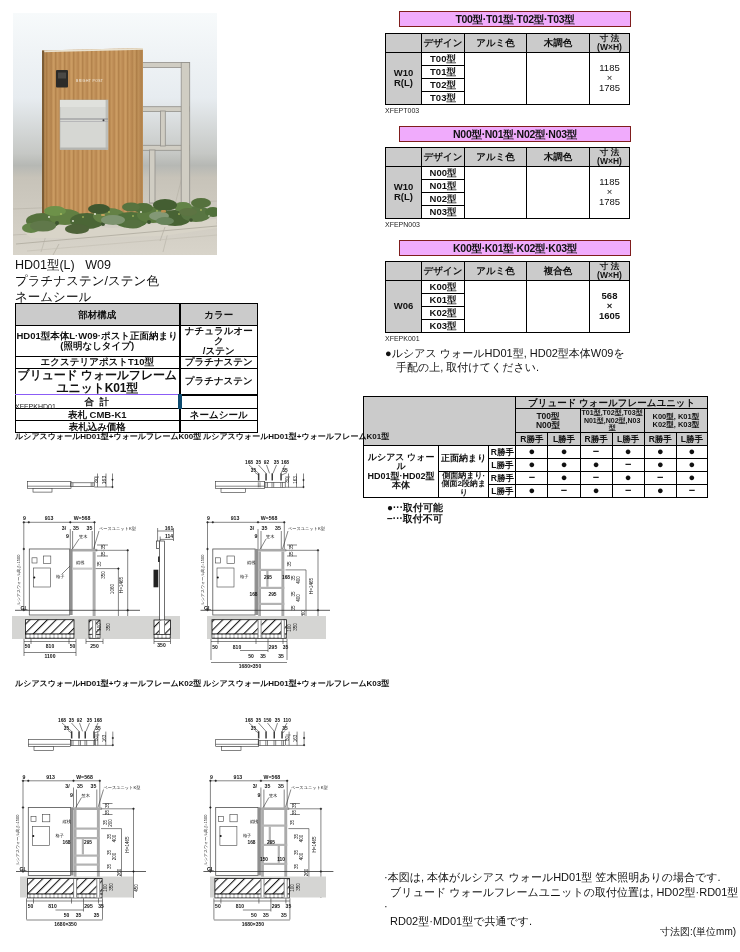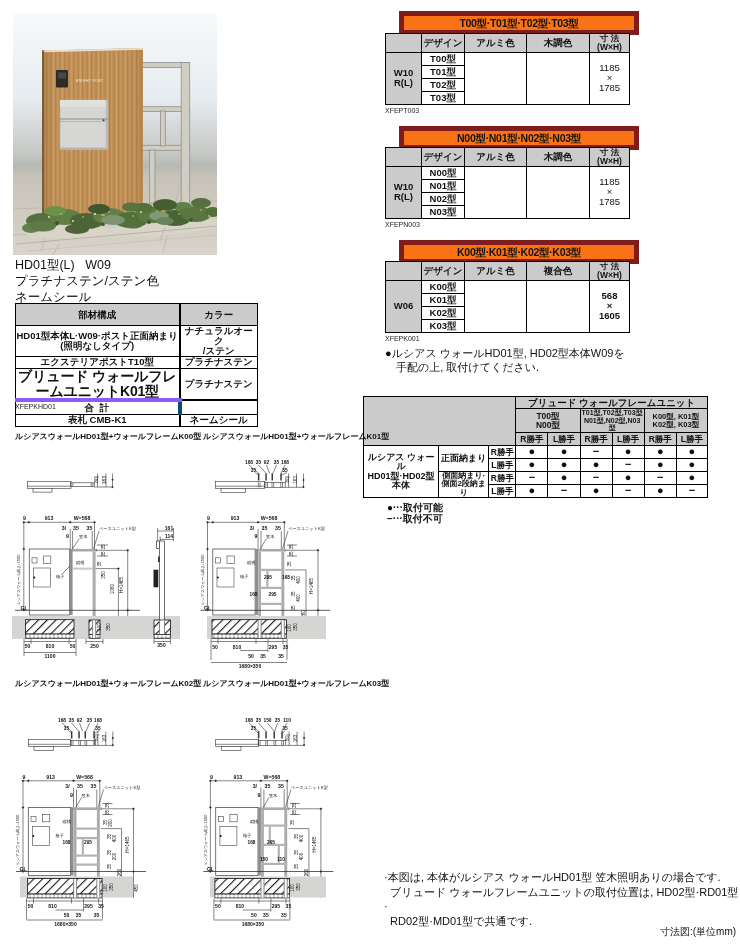--- a/index.html
+++ b/index.html
@@ -1,21 +1,21 @@
 <!DOCTYPE html>
 <html lang="ja"><head>
 <meta charset="utf-8">
 <title>spec</title>
 <style>
 html,body{margin:0;padding:0;}
 body{width:740px;height:952px;position:relative;background:#fff;
   font-family:"Liberation Sans",sans-serif;color:#111;}
 .abs{position:absolute;}
-.ttl{position:absolute;left:399px;width:230px;height:14px;border:5px solid #7f1d1d;
-  background:#f97316;font-size:10.5px;font-weight:bold;text-align:center;line-height:14px;letter-spacing:-0.3px;}
+.ttl{position:absolute;left:399px;width:230px;height:14px;border:1px solid #7f1d1d;
+  background:#f0abfc;font-size:10.5px;font-weight:bold;text-align:center;line-height:14px;letter-spacing:-0.3px;}
 .code{position:absolute;font-size:7px;color:#222;}
 table.spec{border-collapse:collapse;table-layout:fixed;}
 table.spec td{border:1px solid #000;font-size:9.5px;font-weight:bold;
   text-align:center;vertical-align:middle;padding:0;line-height:1.05;}
 .gy{background:#cbcbcb;}
 .dwt{position:absolute;font-size:8px;font-weight:bold;white-space:nowrap;}
 </style>
 </head>
 <body>
 
@@ -164,30 +164,34 @@
         </tr>
 <tr style="height:22px">
           <td style="border-right:2px solid #000">HD01型本体L·W09·ポスト正面納まり<br>(照明なしタイプ)</td>
           <td>ナチュラルオーク<br>/ステン</td>
         </tr>
 <tr style="height:12px">
           <td style="border-right:2px solid #000">エクステリアポストT10型</td>
           <td>プラチナステン</td>
         </tr>
 <tr style="height:12px">
-          <td style="border-right:2px solid #000;border-bottom:4px solid #8b5cf6;font-size:14px;letter-spacing:-0.2px">ブリュード ウォールフレームユニットK01型</td>
+          <td style="border-right:2px solid #000;border-bottom:1px solid #8b5cf6;font-size:12px;letter-spacing:-0.2px">ブリュード ウォールフレームユニットK01型</td>
           <td style="border-bottom:2px solid #000">プラチナステン</td>
         </tr>
 <tr style="height:14px">
           <td style="border-right:4px solid #0c4a6e">合&nbsp;&nbsp;計</td>
           <td></td>
         </tr>
 <tr style="height:12px">
           <td style="border-right:2px solid #000">表札 CMB-K1</td>
           <td>ネームシール</td>
+        </tr>
+<tr style="height:12px">
+          <td style="border-right:2px solid #000">表札込み価格</td>
+          <td></td>
         </tr>
 </tbody>
     </table>
 </div>
 
 <div class="code" style="left:15px;top:403px;">XFEPKHD01</div>
 
 <div class="ttl" style="top:11px;">T00型·T01型·T02型·T03型</div>
 
 <div class="abs" style="left:385px;top:33px;">

